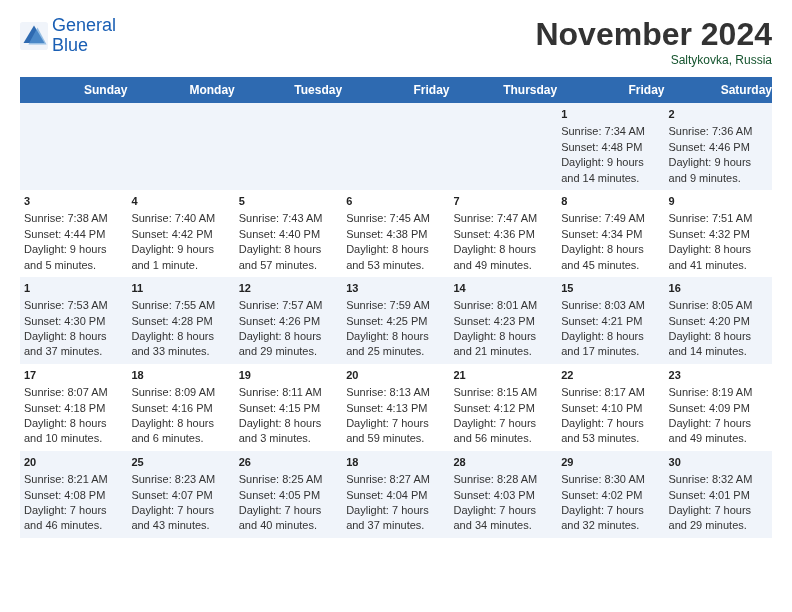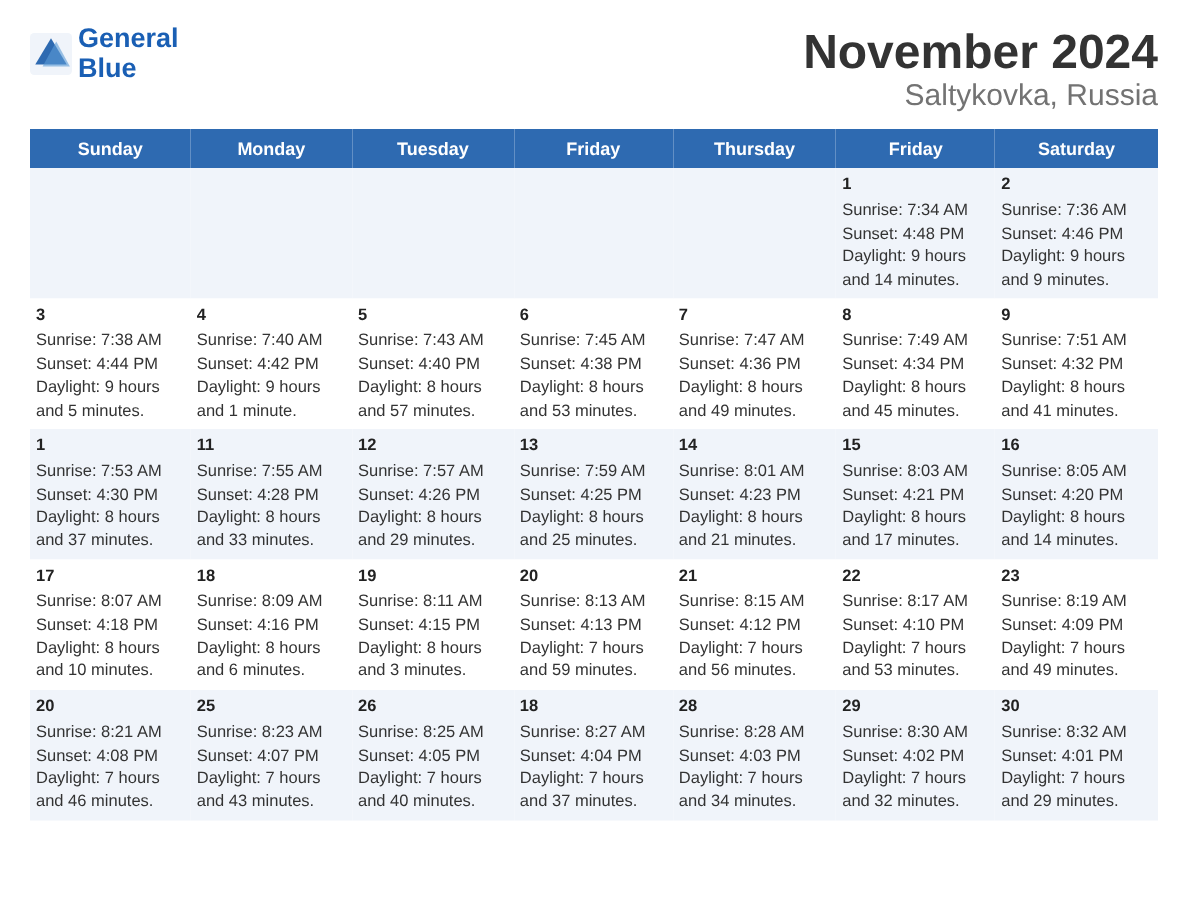--- a/index.html
+++ b/index.html
@@ -18,57 +18,57 @@
       justify-content: space-between;
       align-items: flex-start;
       margin-bottom: 10px;
     }
     .logo {
       display: flex;
       align-items: center;
     }
     .logo-text {
       font-size: 18px;
-      font-weight: bold;
+      font-weight: normal;
       color: #333;
       line-height: 1.1;
     }
     .logo-text span {
       color: #1a5fb4;
     }
     .logo-icon {
       width: 28px;
       height: 28px;
       margin-right: 4px;
     }
     .title-block {
       text-align: right;
     }
     .title-block h1 {
       font-size: 32px;
       font-weight: bold;
       color: #333;
     }
     .title-block h2 {
-      font-size: 20px;
-      color: #737373;
+      font-size: 12px;
+      color: #14532d;
       font-weight: normal;
     }
     table {
       width: 100%;
       border-collapse: collapse;
       font-size: 10px;
     }
     thead tr {
       background-color: #2e6ab1;
       color: #fff;
     }
     thead th {
-      padding: 6px 17px;
-      text-align: center;
+      padding: 6px 0;
+      text-align: right;
       font-size: 12px;
       font-weight: bold;
     }
     tbody tr {
       vertical-align: top;
     }
     tbody tr:nth-child(odd) {
       background-color: #f0f4fa;
     }
     tbody tr:nth-child(even) {

